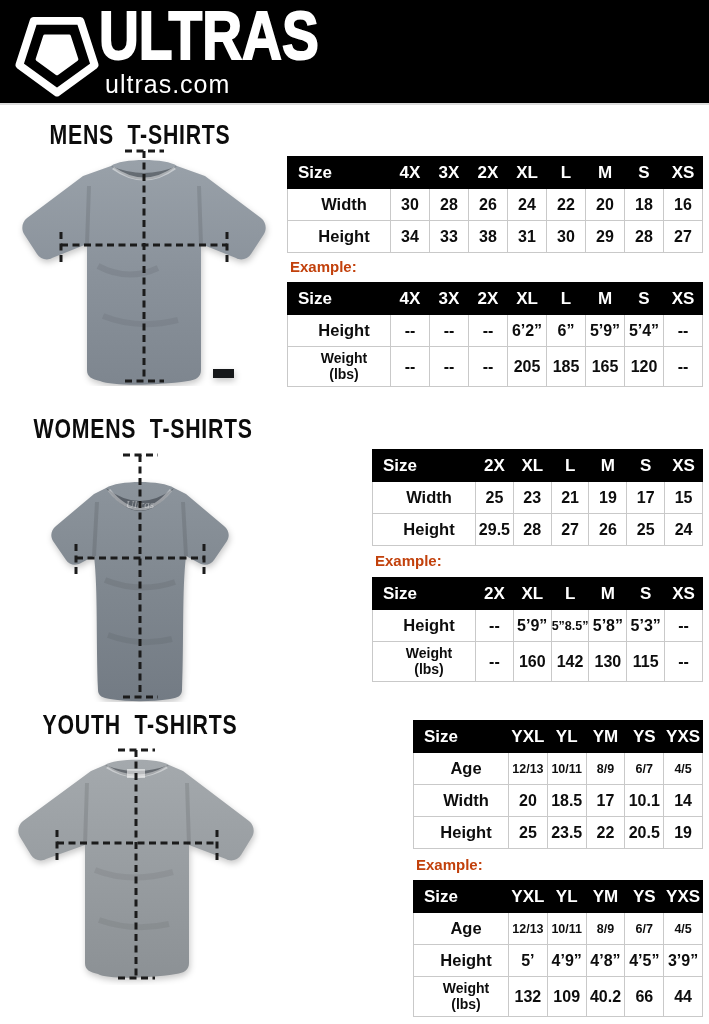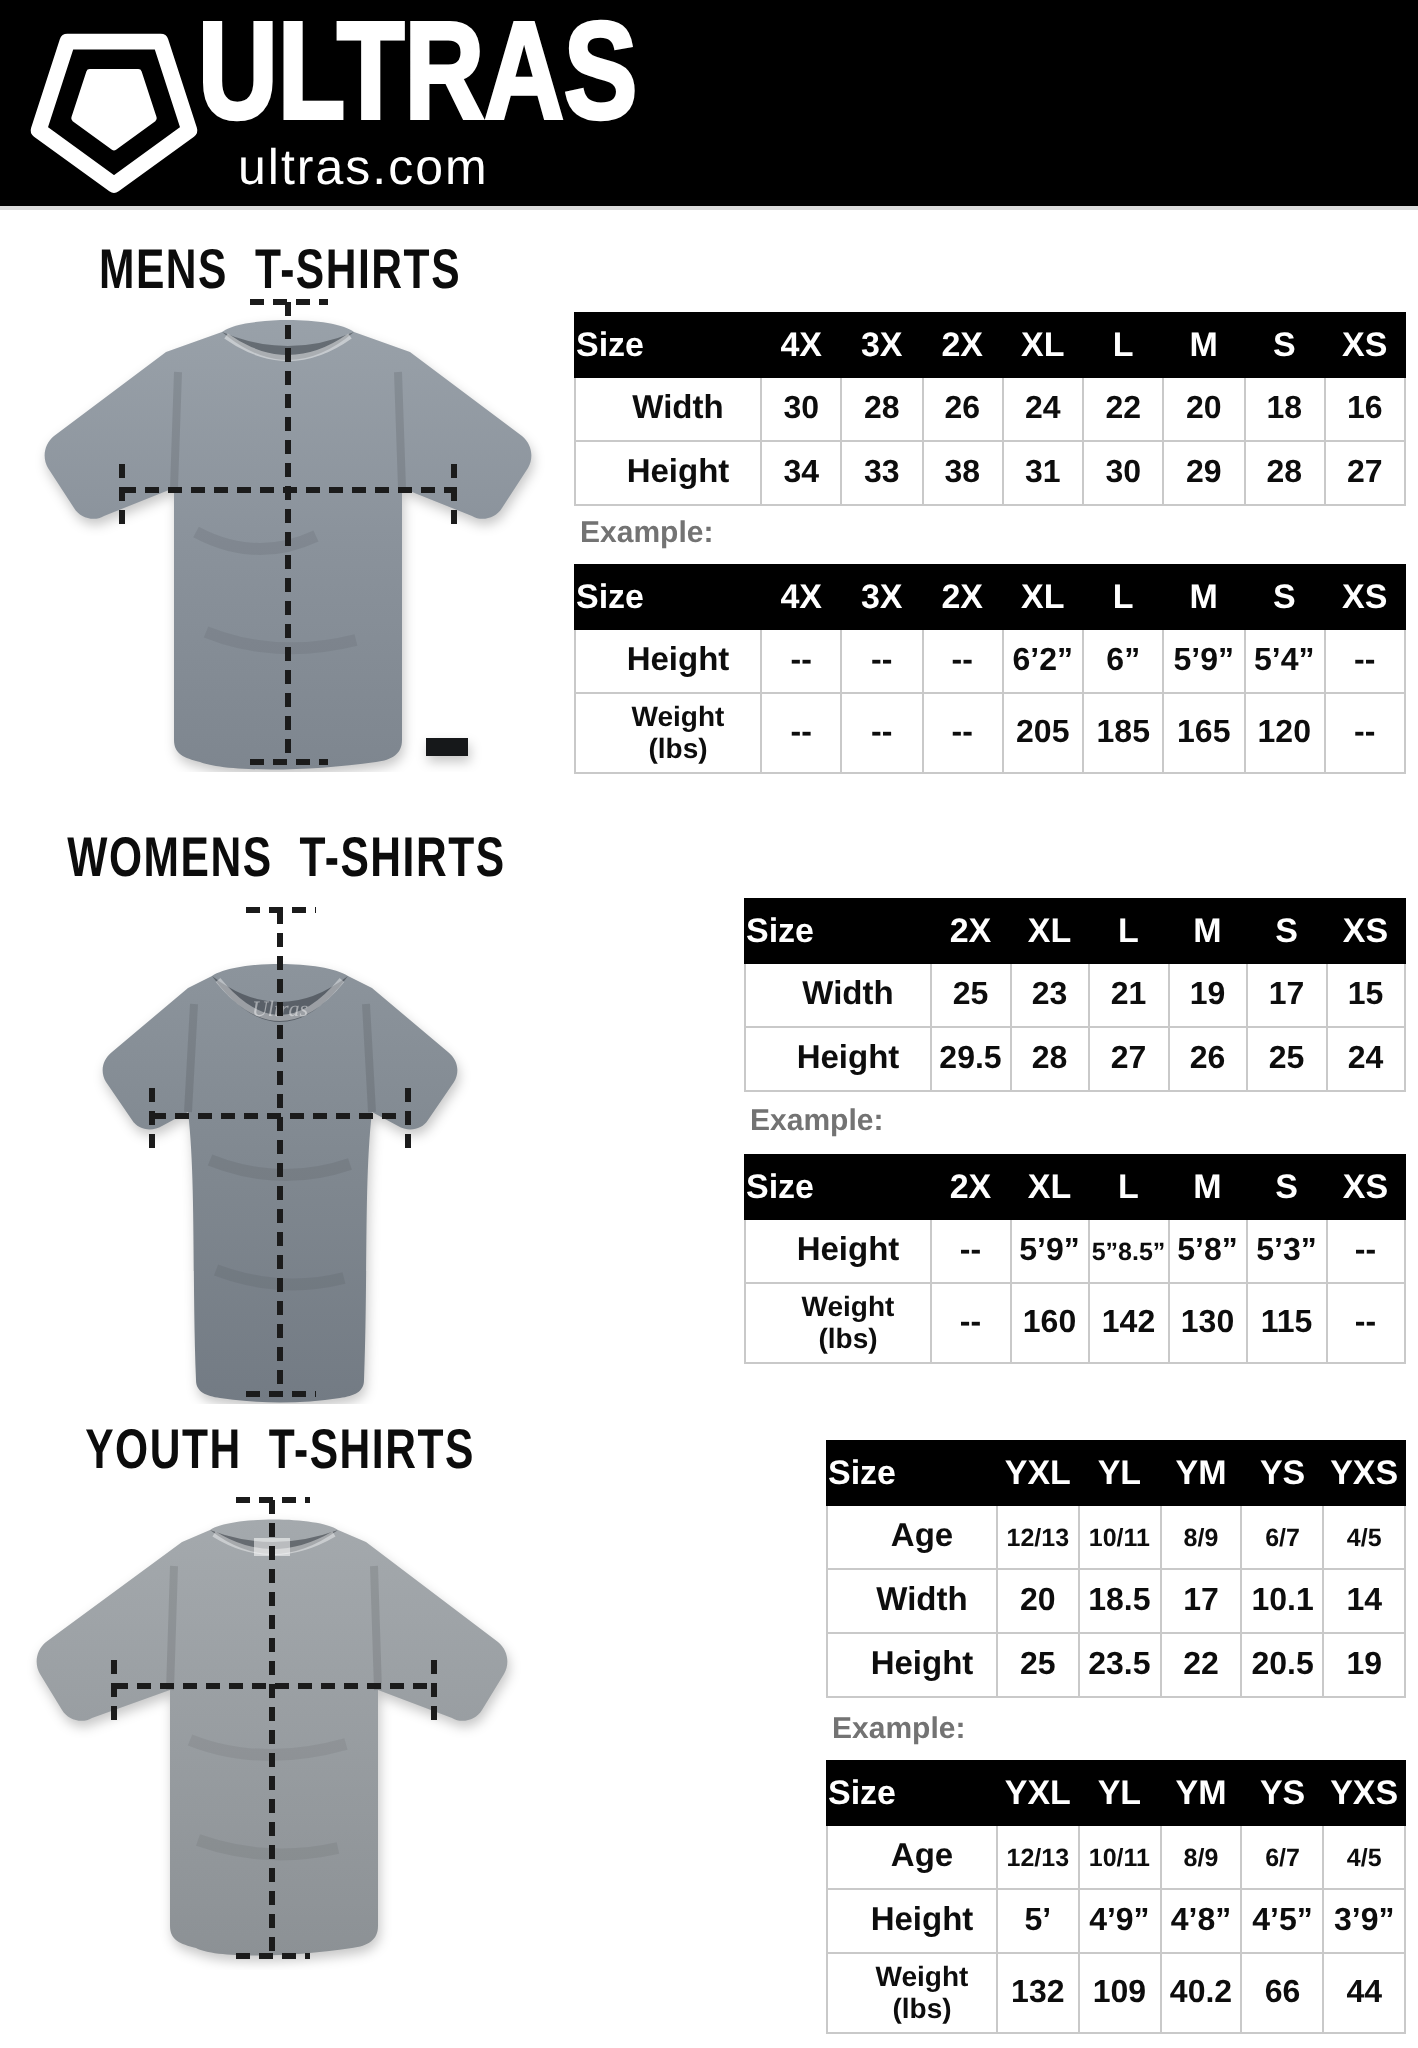--- a/index.html
+++ b/index.html
@@ -6,42 +6,42 @@
   .page{position:relative;width:709px;height:1024px;background:#ffffff;
         font-family:"Liberation Sans",sans-serif;overflow:hidden;}
 
   
   .header{position:absolute;left:0;top:0;width:709px;height:103px;background:#000;
           border-bottom:2px solid #dcdcdc;}
   .logo-svg{position:absolute;left:13px;top:4px;}
   .brand{position:absolute;left:99px;top:-4px;color:#fff;font-size:69px;font-weight:bold;
          letter-spacing:0px;transform:scaleX(0.80);transform-origin:left top;
          -webkit-text-stroke:2px #fff;white-space:nowrap;}
-  .site{position:absolute;left:119px;top:70px;color:#fff;font-size:25px;letter-spacing:1px;}
+  .site{position:absolute;left:105px;top:70px;color:#fff;font-size:25px;letter-spacing:1px;}
 
   
   .sec-title{position:absolute;left:0;width:280px;text-align:center;font-size:28px;
              font-weight:bold;color:#0c0c0c;transform:scaleX(0.76);transform-origin:center;
              white-space:nowrap;word-spacing:9px;letter-spacing:1px;}
   #mens-title{top:119px;}
   #womens-title{top:413px;}
   #youth-title{top:709px;}
 
   
-  .ex-label{position:absolute;font-size:15px;font-weight:bold;color:#737373;}
+  .ex-label{position:absolute;font-size:15px;font-weight:bold;color:#c2410c;}
   #mens-example-label{left:290px;top:258px;}
   #womens-example-label{left:375px;top:552px;}
   #youth-example-label{left:416px;top:856px;}
 
   
   table.size-table{position:absolute;border-collapse:collapse;table-layout:fixed;background:#fff;}
   .size-table th,.size-table td{border:1px solid #c9c9c9;font-weight:bold;text-align:center;
                                 padding:0;color:#0d0d0d;overflow:hidden;}
   .size-table thead th{background:#000;color:#fff;border-color:#000;font-size:17px;height:31px;}
-  .size-table thead th.lab{text-align:left;}
+  .size-table thead th.lab{text-align:left;padding-left:10px;}
   .size-table tbody td{font-size:16px;height:31px;}
   .size-table tbody td.lab{text-align:center;padding-left:10px;font-size:16.5px;}
   .size-table tbody td.sm{font-size:12.5px;}
   .size-table tbody td.lab.sm{font-size:14px;line-height:1.1;white-space:pre-line;height:39px;}
 
   #mens-size-table{left:287px;top:156px;width:416px;}
   #mens-example-table{left:287px;top:282px;width:416px;}
   #womens-size-table{left:372px;top:449px;width:331px;}
   #womens-example-table{left:372px;top:577px;width:331px;}
   #youth-size-table{left:413px;top:720px;width:290px;}

